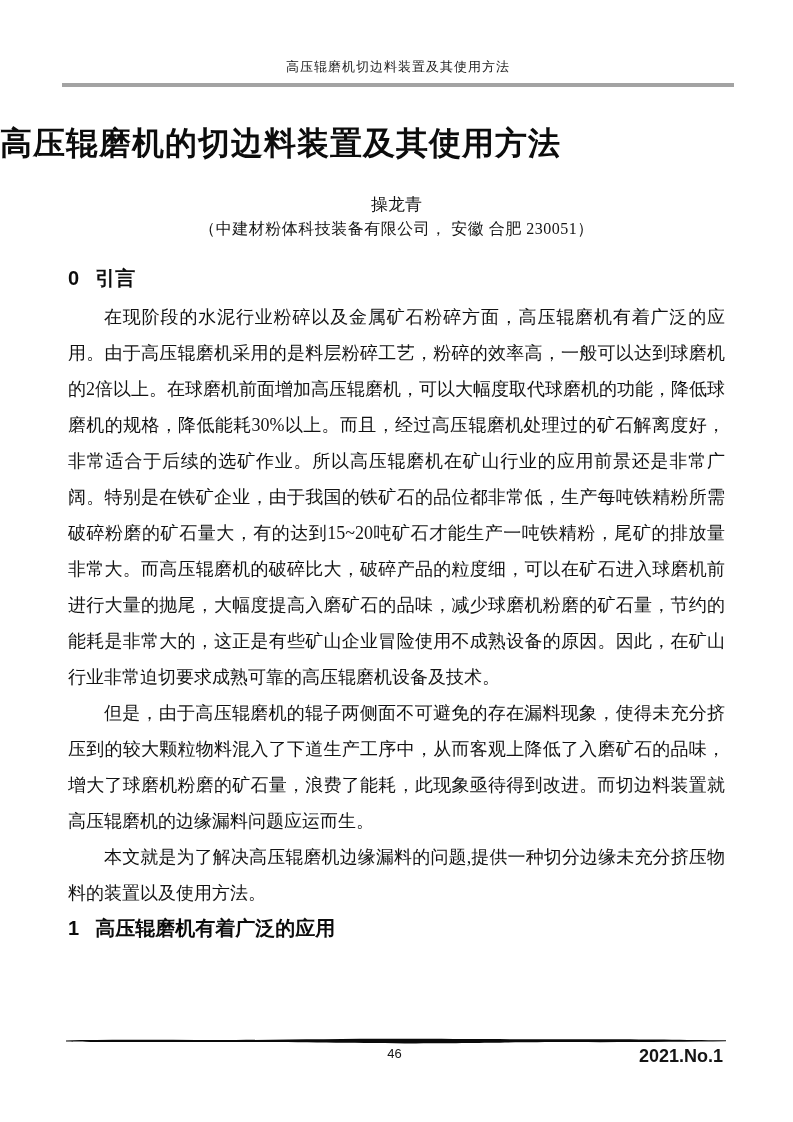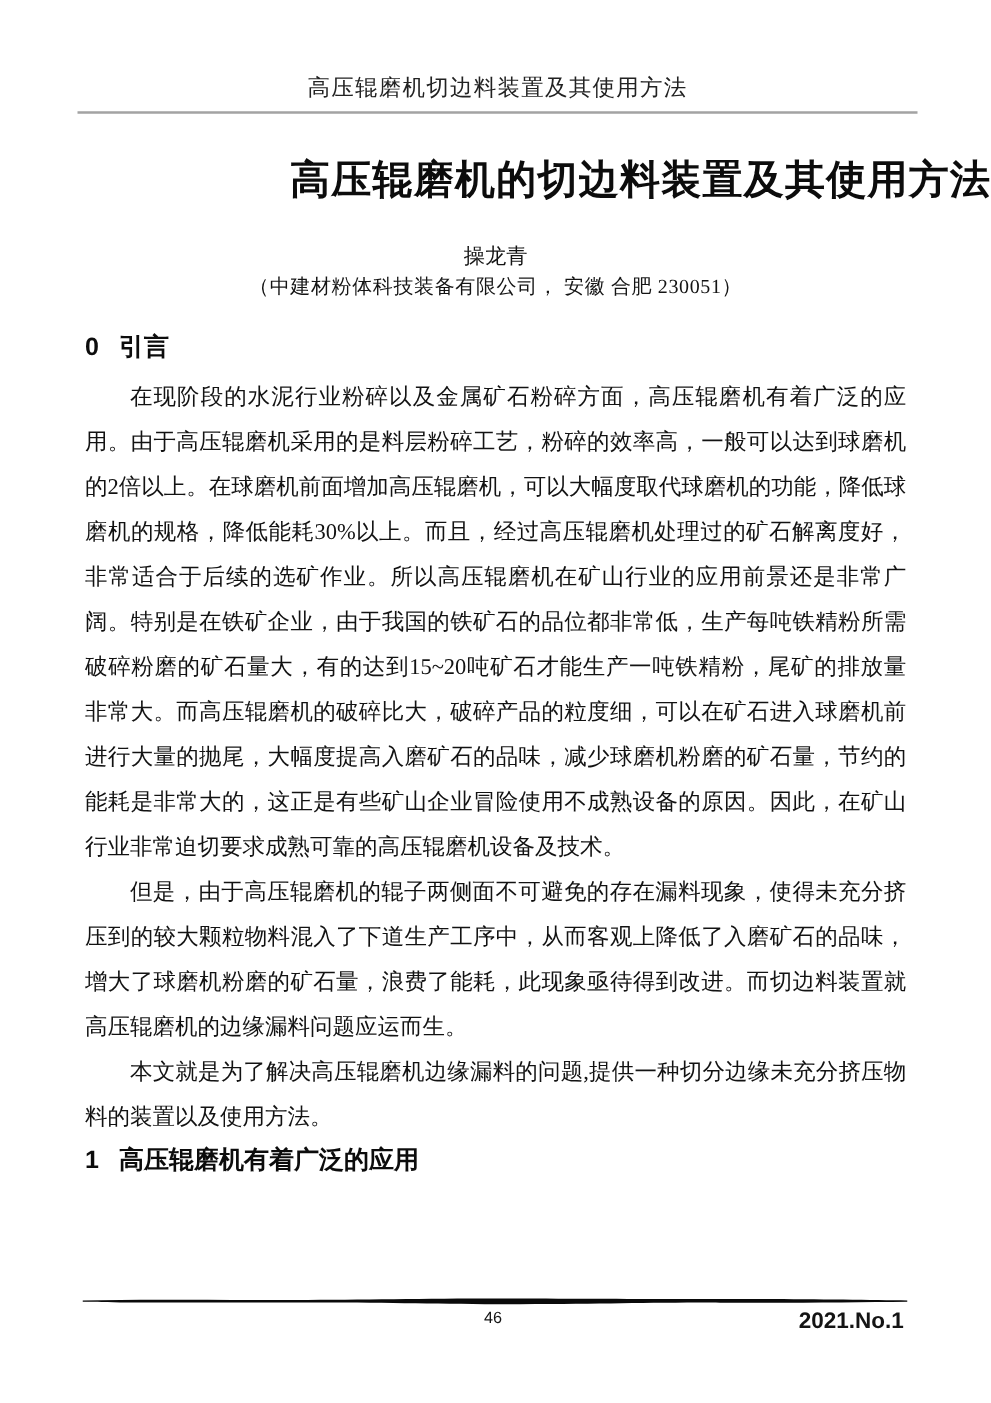--- a/index.html
+++ b/index.html
@@ -13,31 +13,31 @@
   }
   .page {
     position: absolute; inset: 0;
     background: #ffffff;
   }
   
   .running-header {
     position: absolute;
     left: 62px; width: 672px; top: 58px;
     text-align: center;
-    font-size: 18px;
+    font-size: 13px;
     letter-spacing: 1px;
     color: #222222;
     padding-bottom: 7px;
-    border-bottom: 2px solid #a3a3a3;
+    border-bottom: 4px solid #a3a3a3;
   }
   
   .article-title {
     position: absolute;
     left: 0; width: 793px; top: 122px;
-    text-align: right;
+    text-align: left;
     font-family: "Liberation Sans", "DejaVu Sans", sans-serif;
     font-weight: bold;
     font-size: 32px;
     letter-spacing: 1px;
     color: #0c0c0c;
   }
   .author-line {
     position: absolute;
     left: 0; width: 793px; top: 193px;
     text-align: center;

